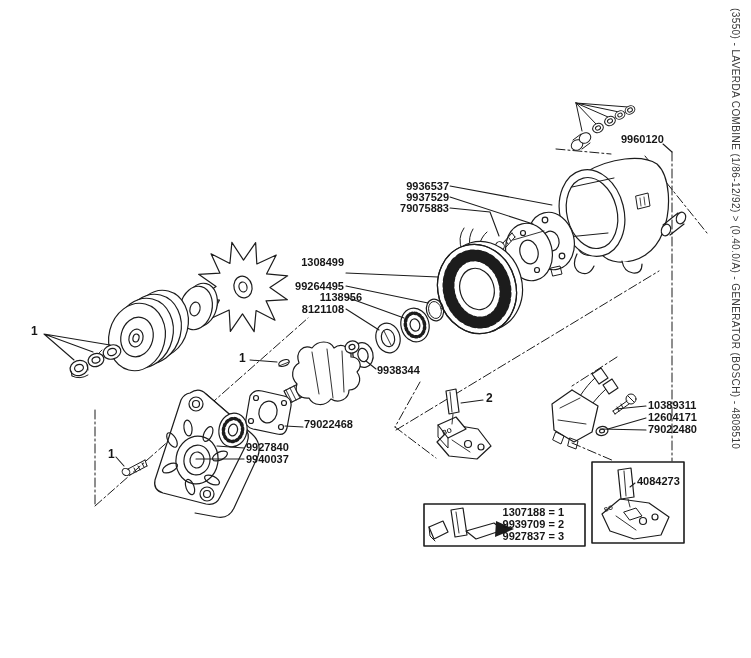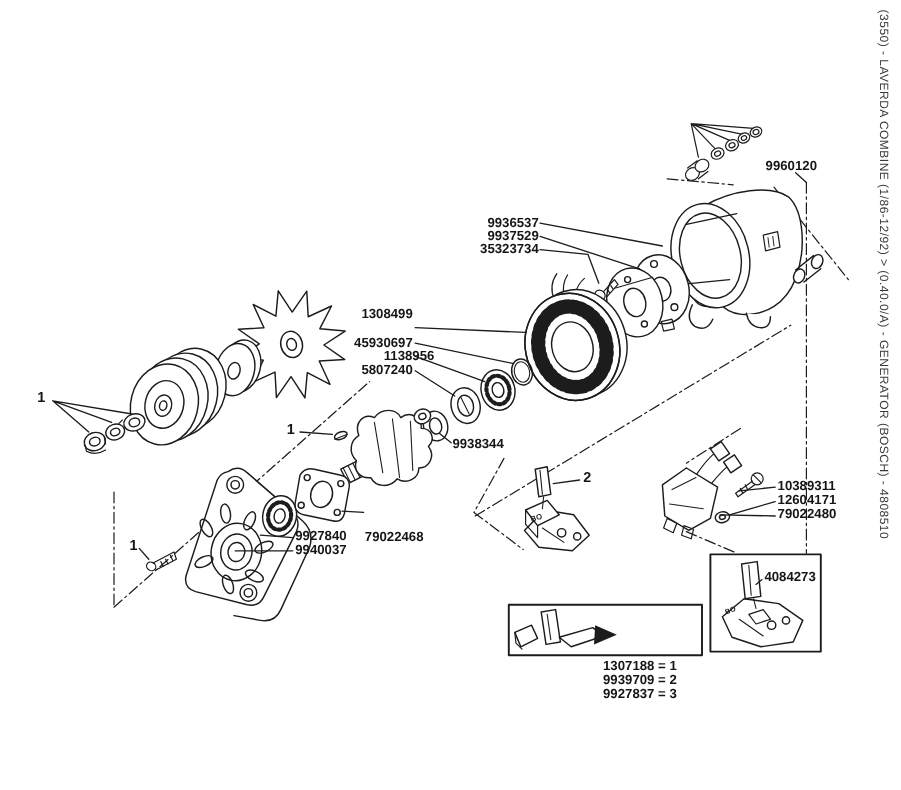--- a/index.html
+++ b/index.html
@@ -4,21 +4,21 @@
 <style>
   html,body{margin:0;padding:0;background:#f2f2f2;}
   .stage{position:relative;width:751px;height:658px;background:#ffffff;overflow:hidden;
          font-family:"Liberation Sans",sans-serif;}
   svg{position:absolute;left:0;top:0;}
   .lbl{position:absolute;font:bold 11px "Liberation Sans",sans-serif;color:#161616;
        white-space:nowrap;letter-spacing:0px;}
   .lbl.ra{text-align:right;}
   .callout{position:absolute;font:bold 12px "Liberation Sans",sans-serif;color:#161616;}
   .legend-row{position:absolute;font:bold 11px "Liberation Sans",sans-serif;color:#161616;
-              white-space:nowrap;margin-top:43px;}
+              white-space:nowrap;}
   .vtitle{position:absolute;top:8px;right:10px;height:640px;
           writing-mode:vertical-rl;font:10px "Liberation Sans",sans-serif;
           color:#3a3a3a;letter-spacing:0.4px;white-space:nowrap;}
 </style>
 </head>
 <body>
 
 <div class="stage">
 
   <svg width="751" height="658" viewBox="0 0 751 658">
@@ -274,30 +274,30 @@
         <path d="M646,430 L600,429"></path>
         <path d="M635,483 L630,487"></path>
         <path d="M483,400 L461,403"></path>
         <path d="M44,334 L74,360 M44,334 L93,352 M44,334 L110,345"></path>
         <path d="M250,360 L277,362"></path>
         <path d="M116,457 L124,466"></path>
       </g>
     </g>
   </svg>
 
-  <div class="lbl" style="left:638px;top:133px">9960120</div>
+  <div class="lbl" style="left:621px;top:133px">9960120</div>
   <div class="lbl ra" style="right:302px;top:180px">9936537</div>
   <div class="lbl ra" style="right:302px;top:191px">9937529</div>
-  <div class="lbl ra" style="right:302px;top:202px">35323734</div>
+  <div class="lbl ra" style="right:302px;top:202px">79075883</div>
   <div class="lbl ra" style="right:407px;top:256px">1308499</div>
-  <div class="lbl ra" style="right:407px;top:280px">45930697</div>
+  <div class="lbl ra" style="right:407px;top:280px">99264495</div>
   <div class="lbl ra" style="right:389px;top:291px">1138956</div>
-  <div class="lbl ra" style="right:407px;top:303px">5807240</div>
+  <div class="lbl ra" style="right:407px;top:303px">8121108</div>
   <div class="lbl" style="left:377px;top:364px">9938344</div>
-  <div class="lbl" style="left:304px;top:442px">79022468</div>
+  <div class="lbl" style="left:304px;top:418px">79022468</div>
   <div class="lbl" style="left:246px;top:441px">9927840</div>
   <div class="lbl" style="left:246px;top:453px">9940037</div>
   <div class="lbl" style="left:648px;top:399px">10389311</div>
   <div class="lbl" style="left:648px;top:411px">12604171</div>
   <div class="lbl" style="left:648px;top:423px">79022480</div>
   <div class="lbl" style="left:637px;top:475px">4084273</div>
 
   <div class="callout" style="left:31px;top:324px">1</div>
   <div class="callout" style="left:239px;top:351px">1</div>
   <div class="callout" style="left:108px;top:447px">1</div>

